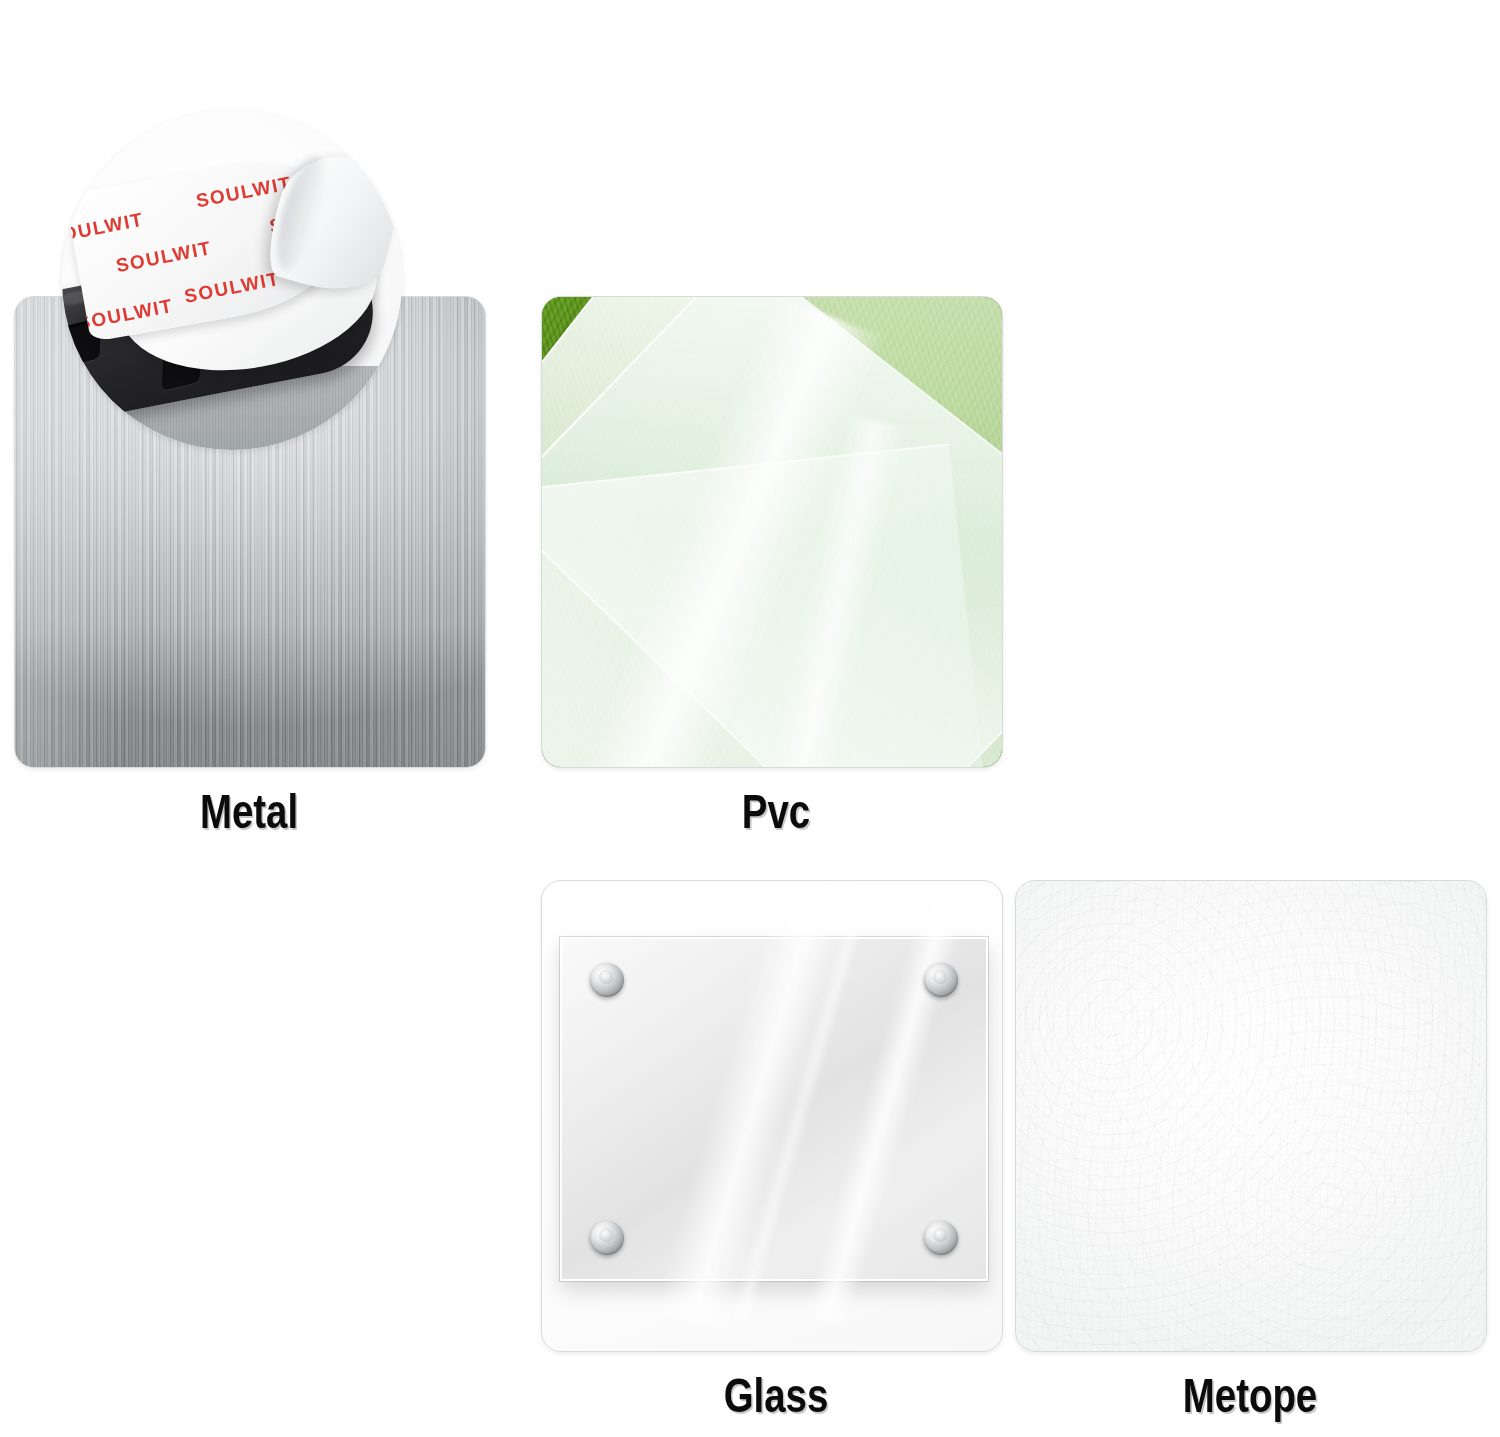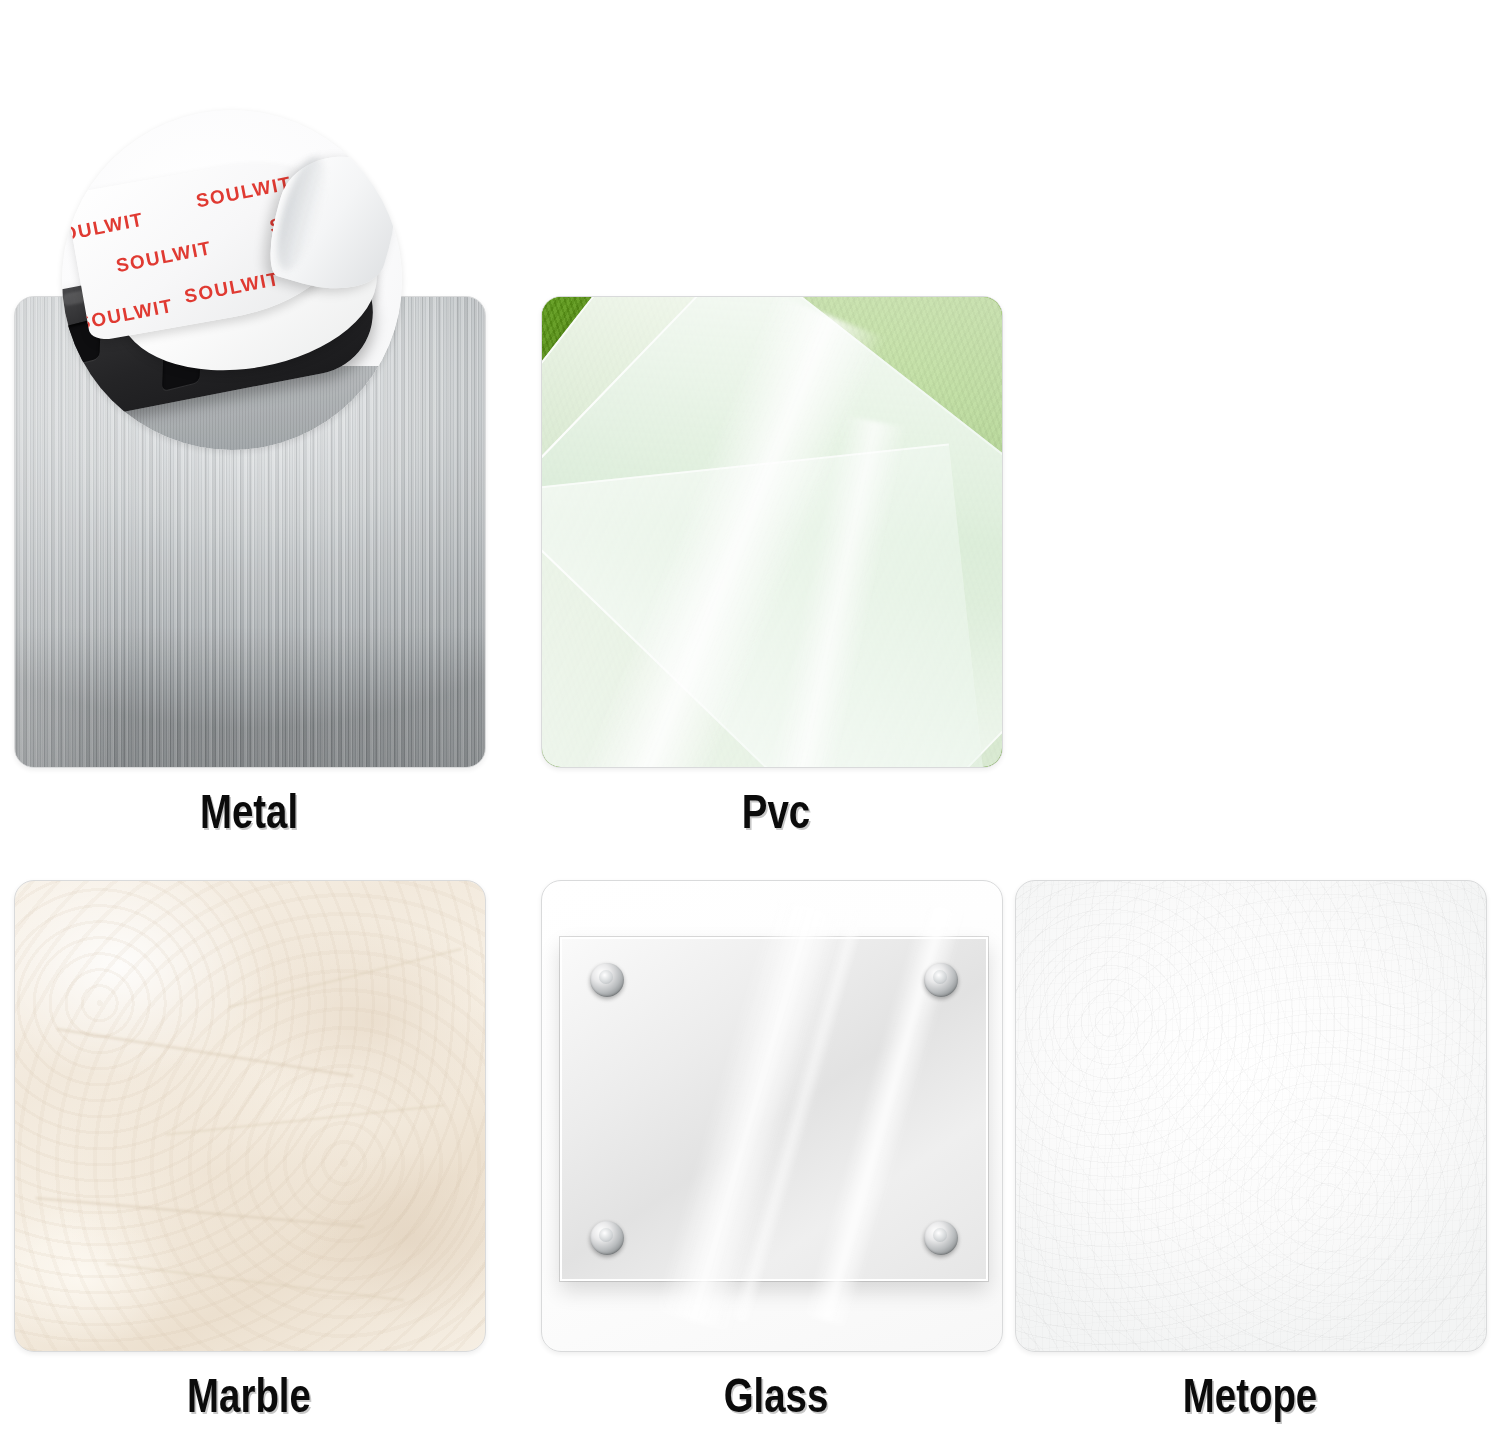--- a/index.html
+++ b/index.html
@@ -338,31 +338,20 @@
         <div class="sheet sh1"></div>
         <div class="sheet sh2"></div>
         <div class="sheet sh3"></div>
         <div class="gloss"></div>
         <div class="gloss2"></div>
       </div>
       <div class="caption">Pvc</div>
     </div>
 
 
-    <div class="cell c0 r1">
-      <div class="tile tex-marble">
-        <div class="mottle"></div>
-        <div class="vein v1"></div>
-        <div class="vein v2"></div>
-        <div class="vein v3"></div>
-        <div class="vein v4"></div>
-        <div class="vein v5"></div>
-      </div>
-      <div class="caption">Marble</div>
-    </div>
 
     <div class="cell c1 r1">
       <div class="tile tex-glass">
         <div class="panel">
           <div class="refl rf1"></div>
           <div class="refl rf2"></div>
           <div class="refl rf3"></div>
           <div class="standoff so-tl"></div>
           <div class="standoff so-tr"></div>
           <div class="standoff so-bl"></div>

